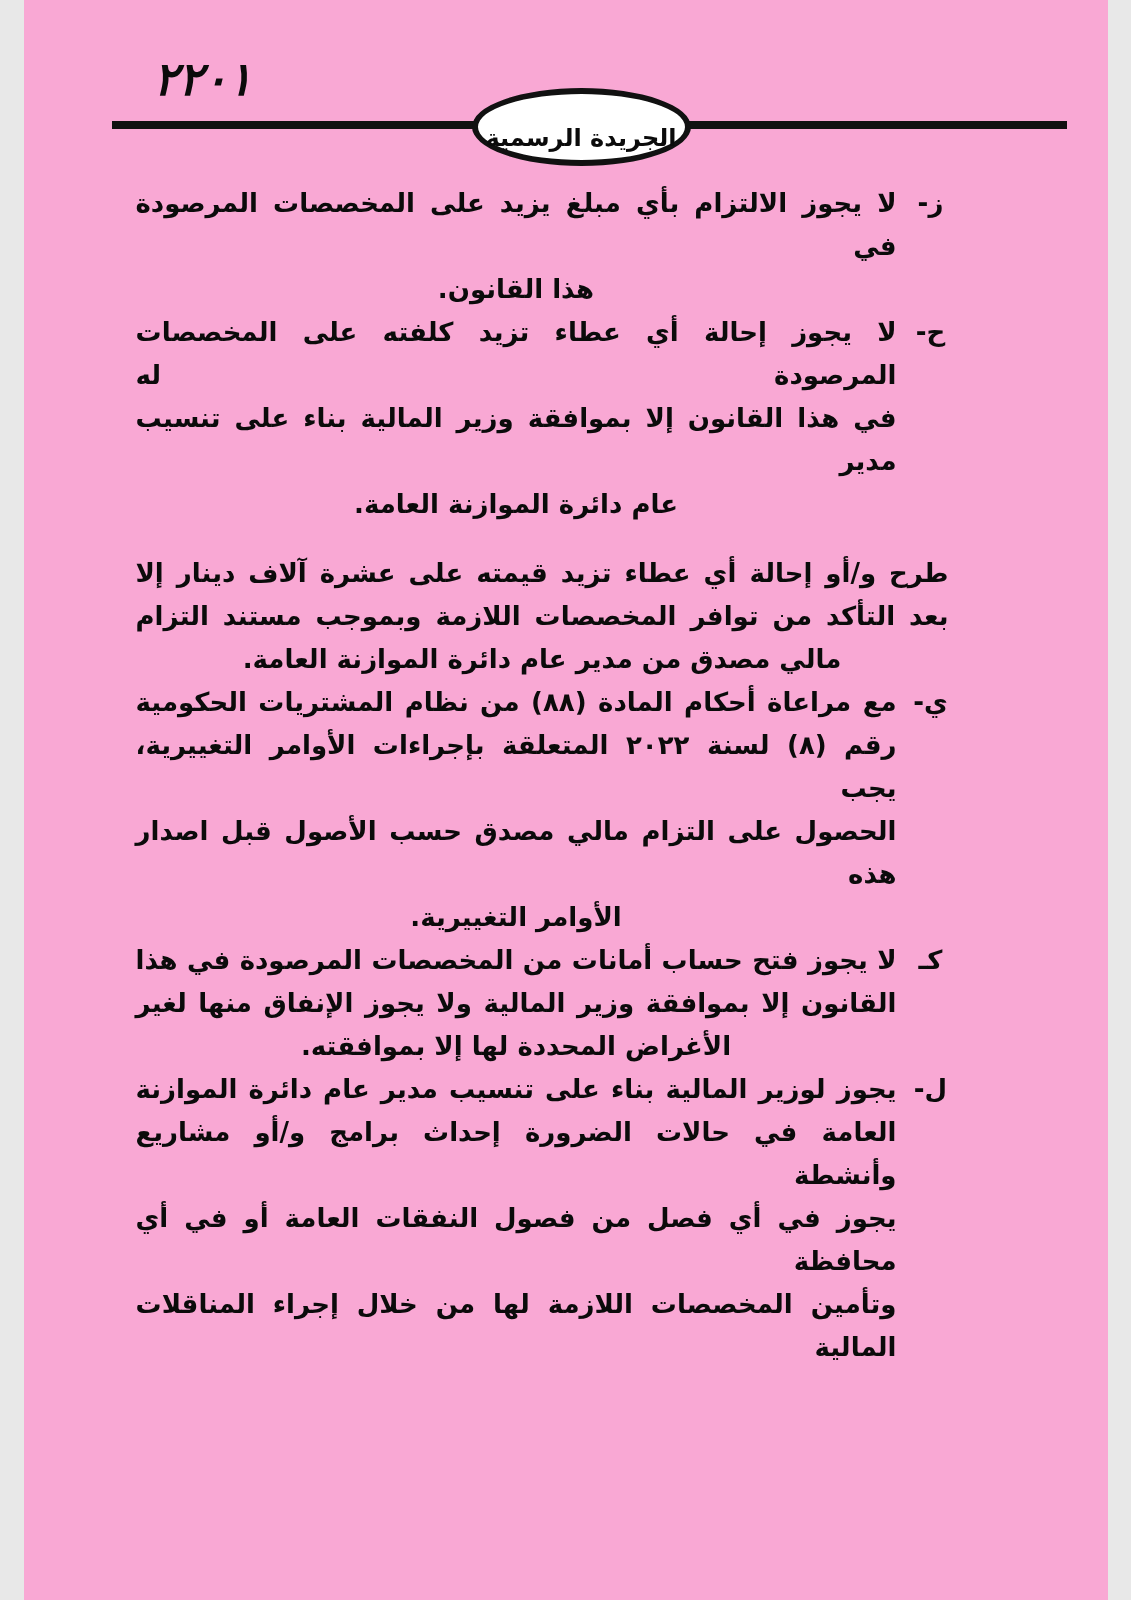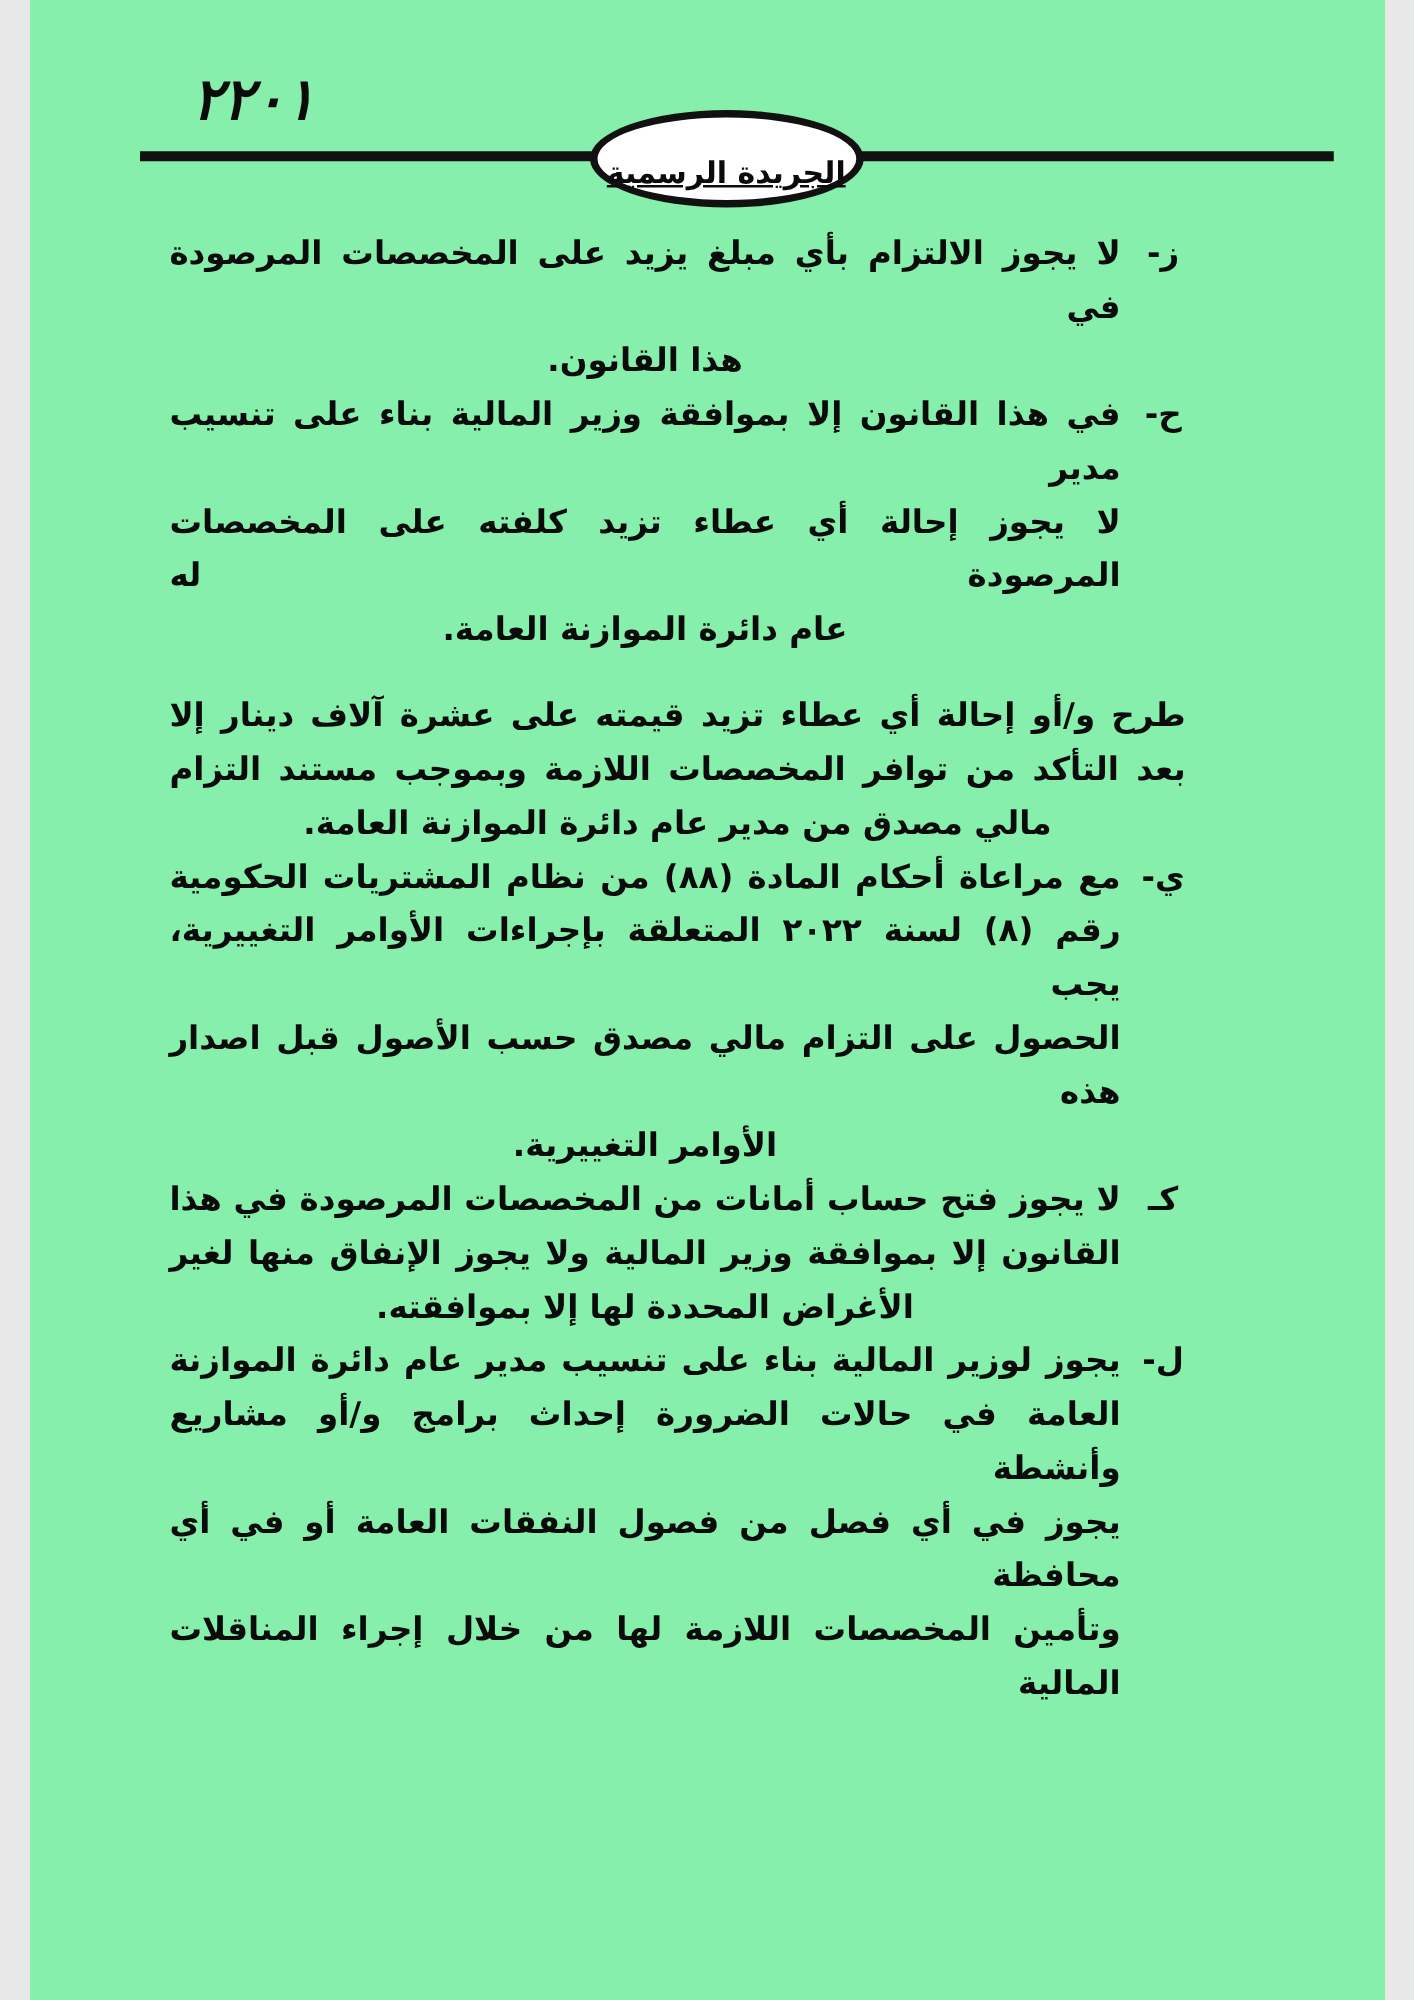--- a/index.html
+++ b/index.html
@@ -4,21 +4,21 @@
 <style>
   html, body {
     margin: 0;
     padding: 0;
     background: #e8e8e8;
   }
   .page {
     position: relative;
     width: 1084px;
     height: 1600px;
-    background: #86efac;
+    background: #f9a8d4;
     font-family: "DejaVu Sans", sans-serif;
     color: #0b0b0b;
     overflow: hidden;
     margin: 0 auto;
   }
   
   .page-number {
     position: absolute;
     left: 130px;
     top: 52px;
@@ -51,21 +51,20 @@
     justify-content: center;
     z-index: 2;
   }
   .seal span {
     font-size: 24px;
     font-weight: bold;
     line-height: 1;
     padding-bottom: 10px;
     white-space: nowrap;
     direction: rtl;
-    text-decoration: underline;
   }
   
   .content {
     position: absolute;
     top: 182px;
     left: 112px;
     width: 813px;
     direction: rtl;
   }
   .para {
@@ -114,22 +113,22 @@
       <div class="para">
         <div class="marker">ز-</div>
         <div class="body">
           <div class="line">لا يجوز الالتزام بأي مبلغ يزيد على المخصصات المرصودة في</div>
           <div class="line last">هذا القانون.</div>
         </div>
       </div>
       <div class="para">
         <div class="marker">ح-</div>
         <div class="body">
+          <div class="line">لا يجوز إحالة أي عطاء تزيد كلفته على المخصصات المرصودة له</div>
           <div class="line">في هذا القانون إلا بموافقة وزير المالية بناء على تنسيب مدير</div>
-          <div class="line">لا يجوز إحالة أي عطاء تزيد كلفته على المخصصات المرصودة له</div>
           <div class="line last">عام دائرة الموازنة العامة.</div>
         </div>
       </div>
       <div class="para">
         <div class="body">
           <div class="line">طرح و/أو إحالة أي عطاء تزيد قيمته على عشرة آلاف دينار إلا</div>
           <div class="line">بعد التأكد من توافر المخصصات اللازمة وبموجب مستند التزام</div>
           <div class="line last">مالي مصدق من مدير عام دائرة الموازنة العامة.</div>
         </div>
       </div>

